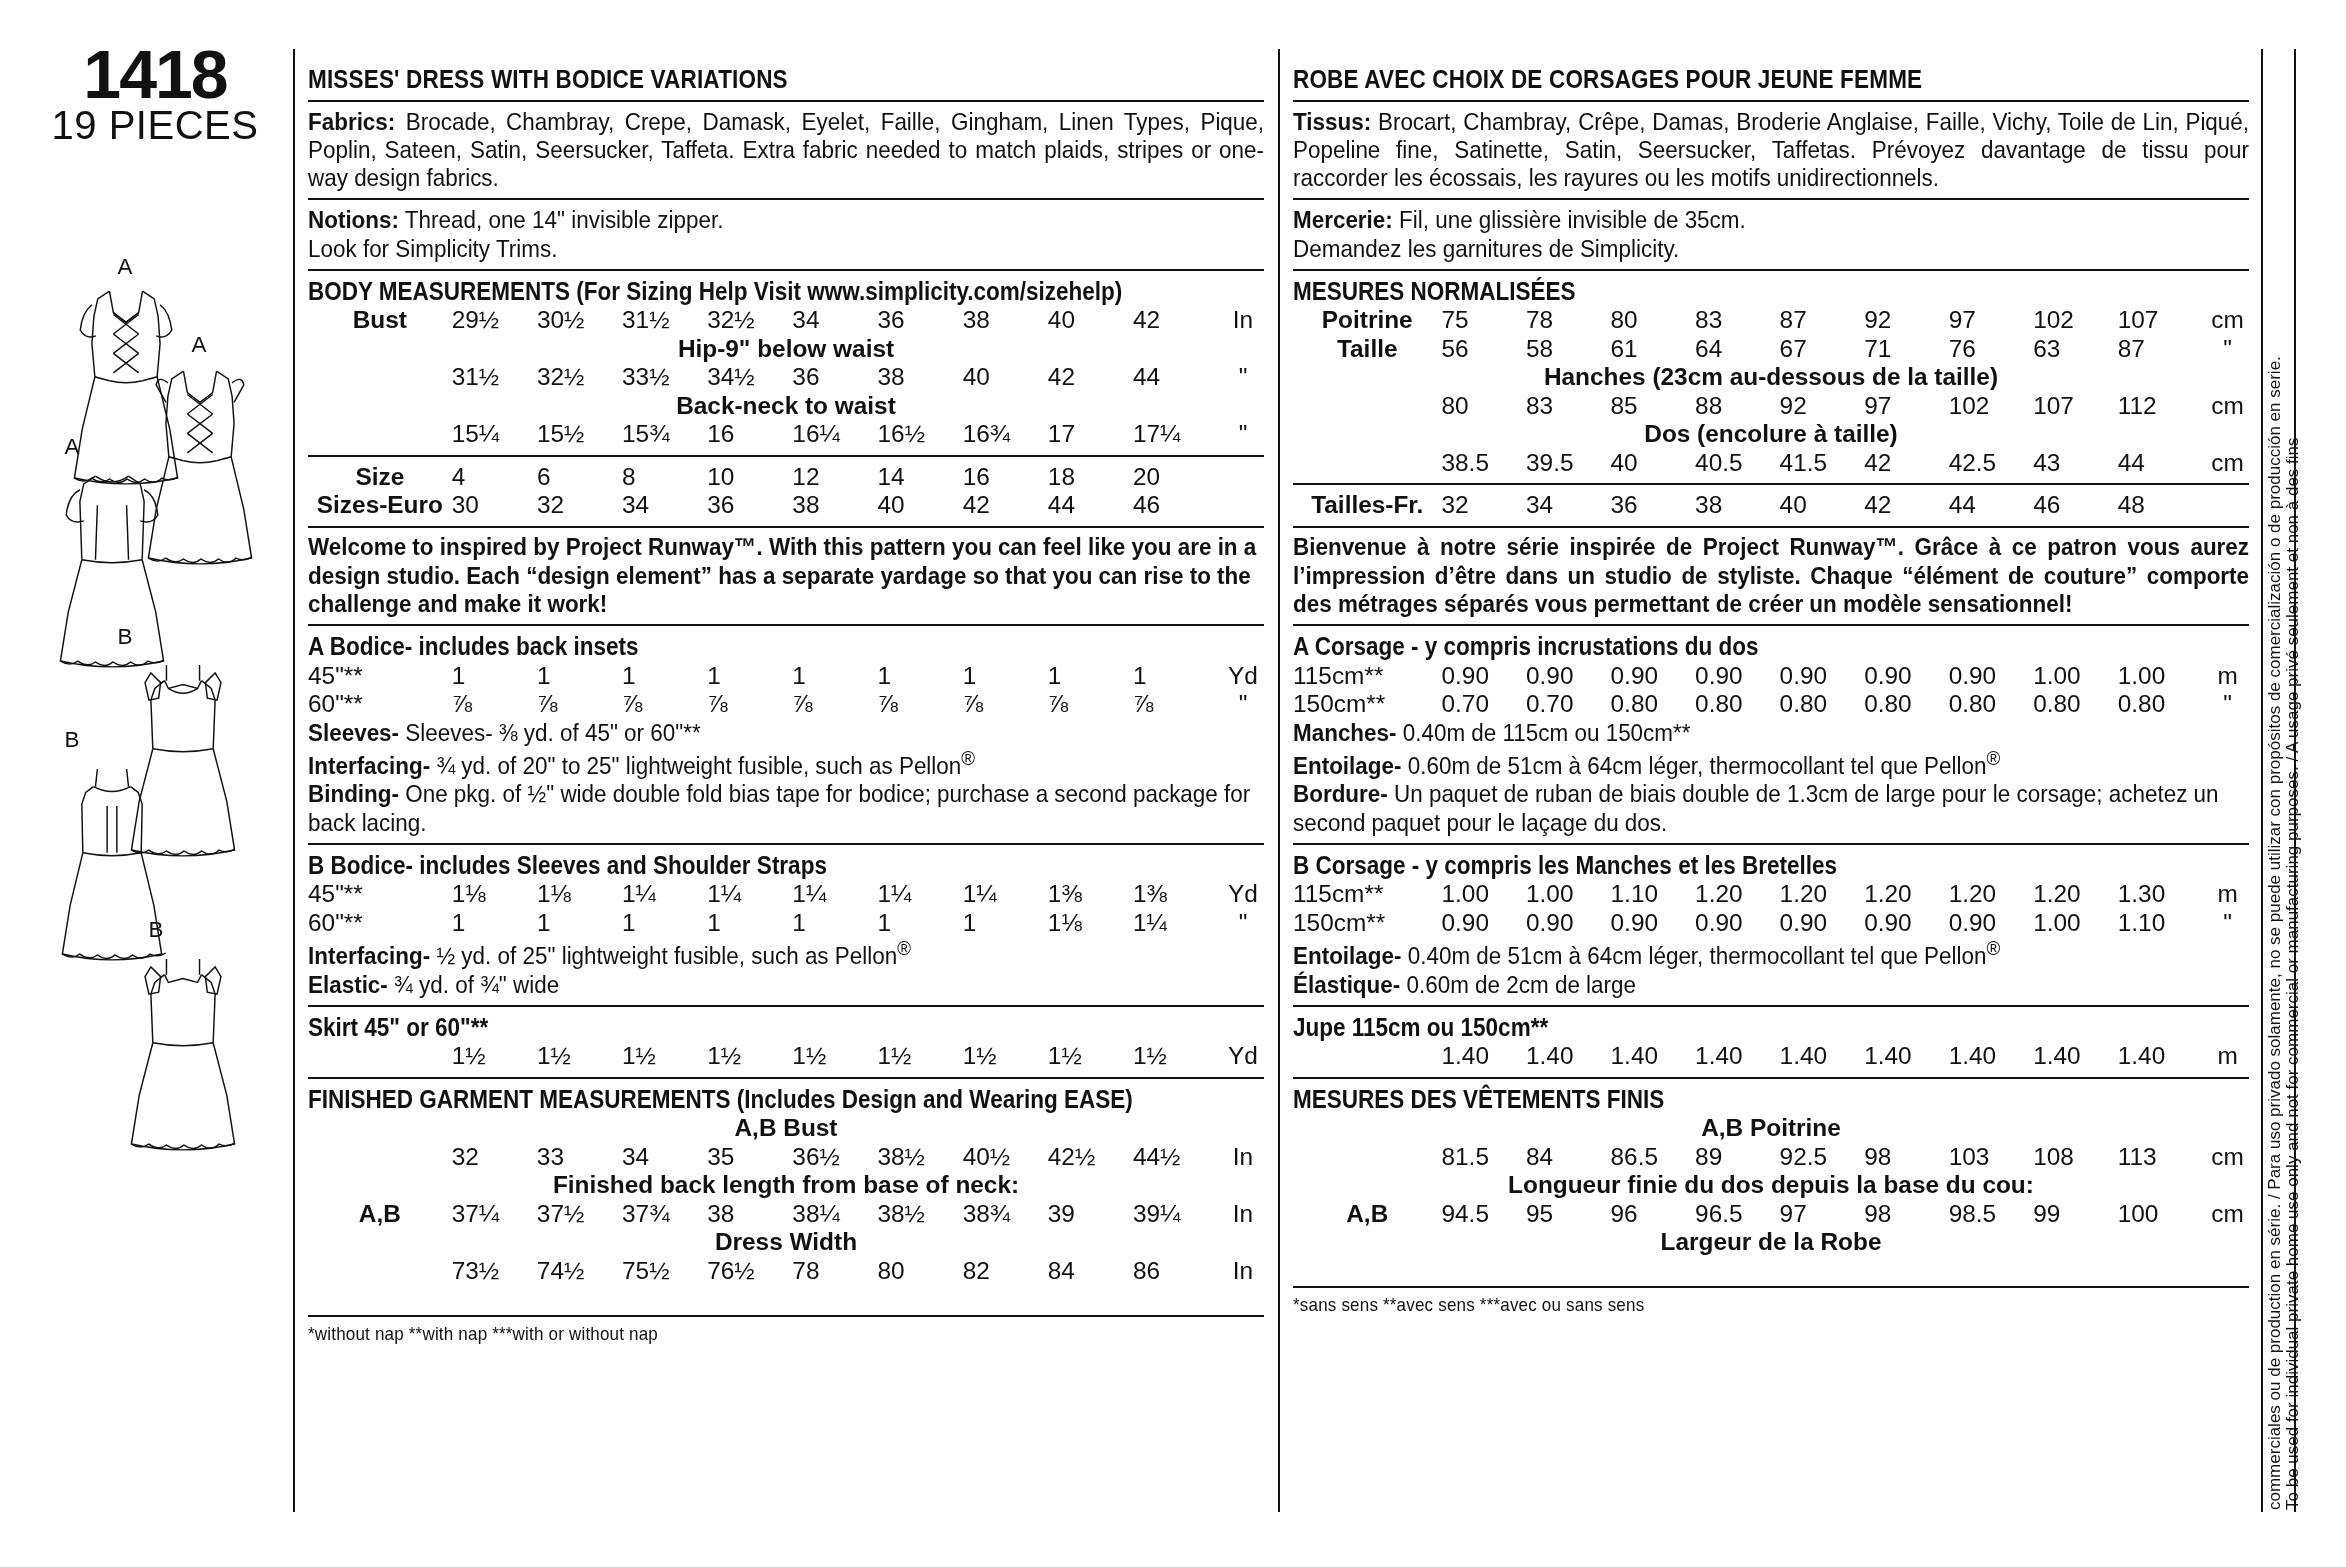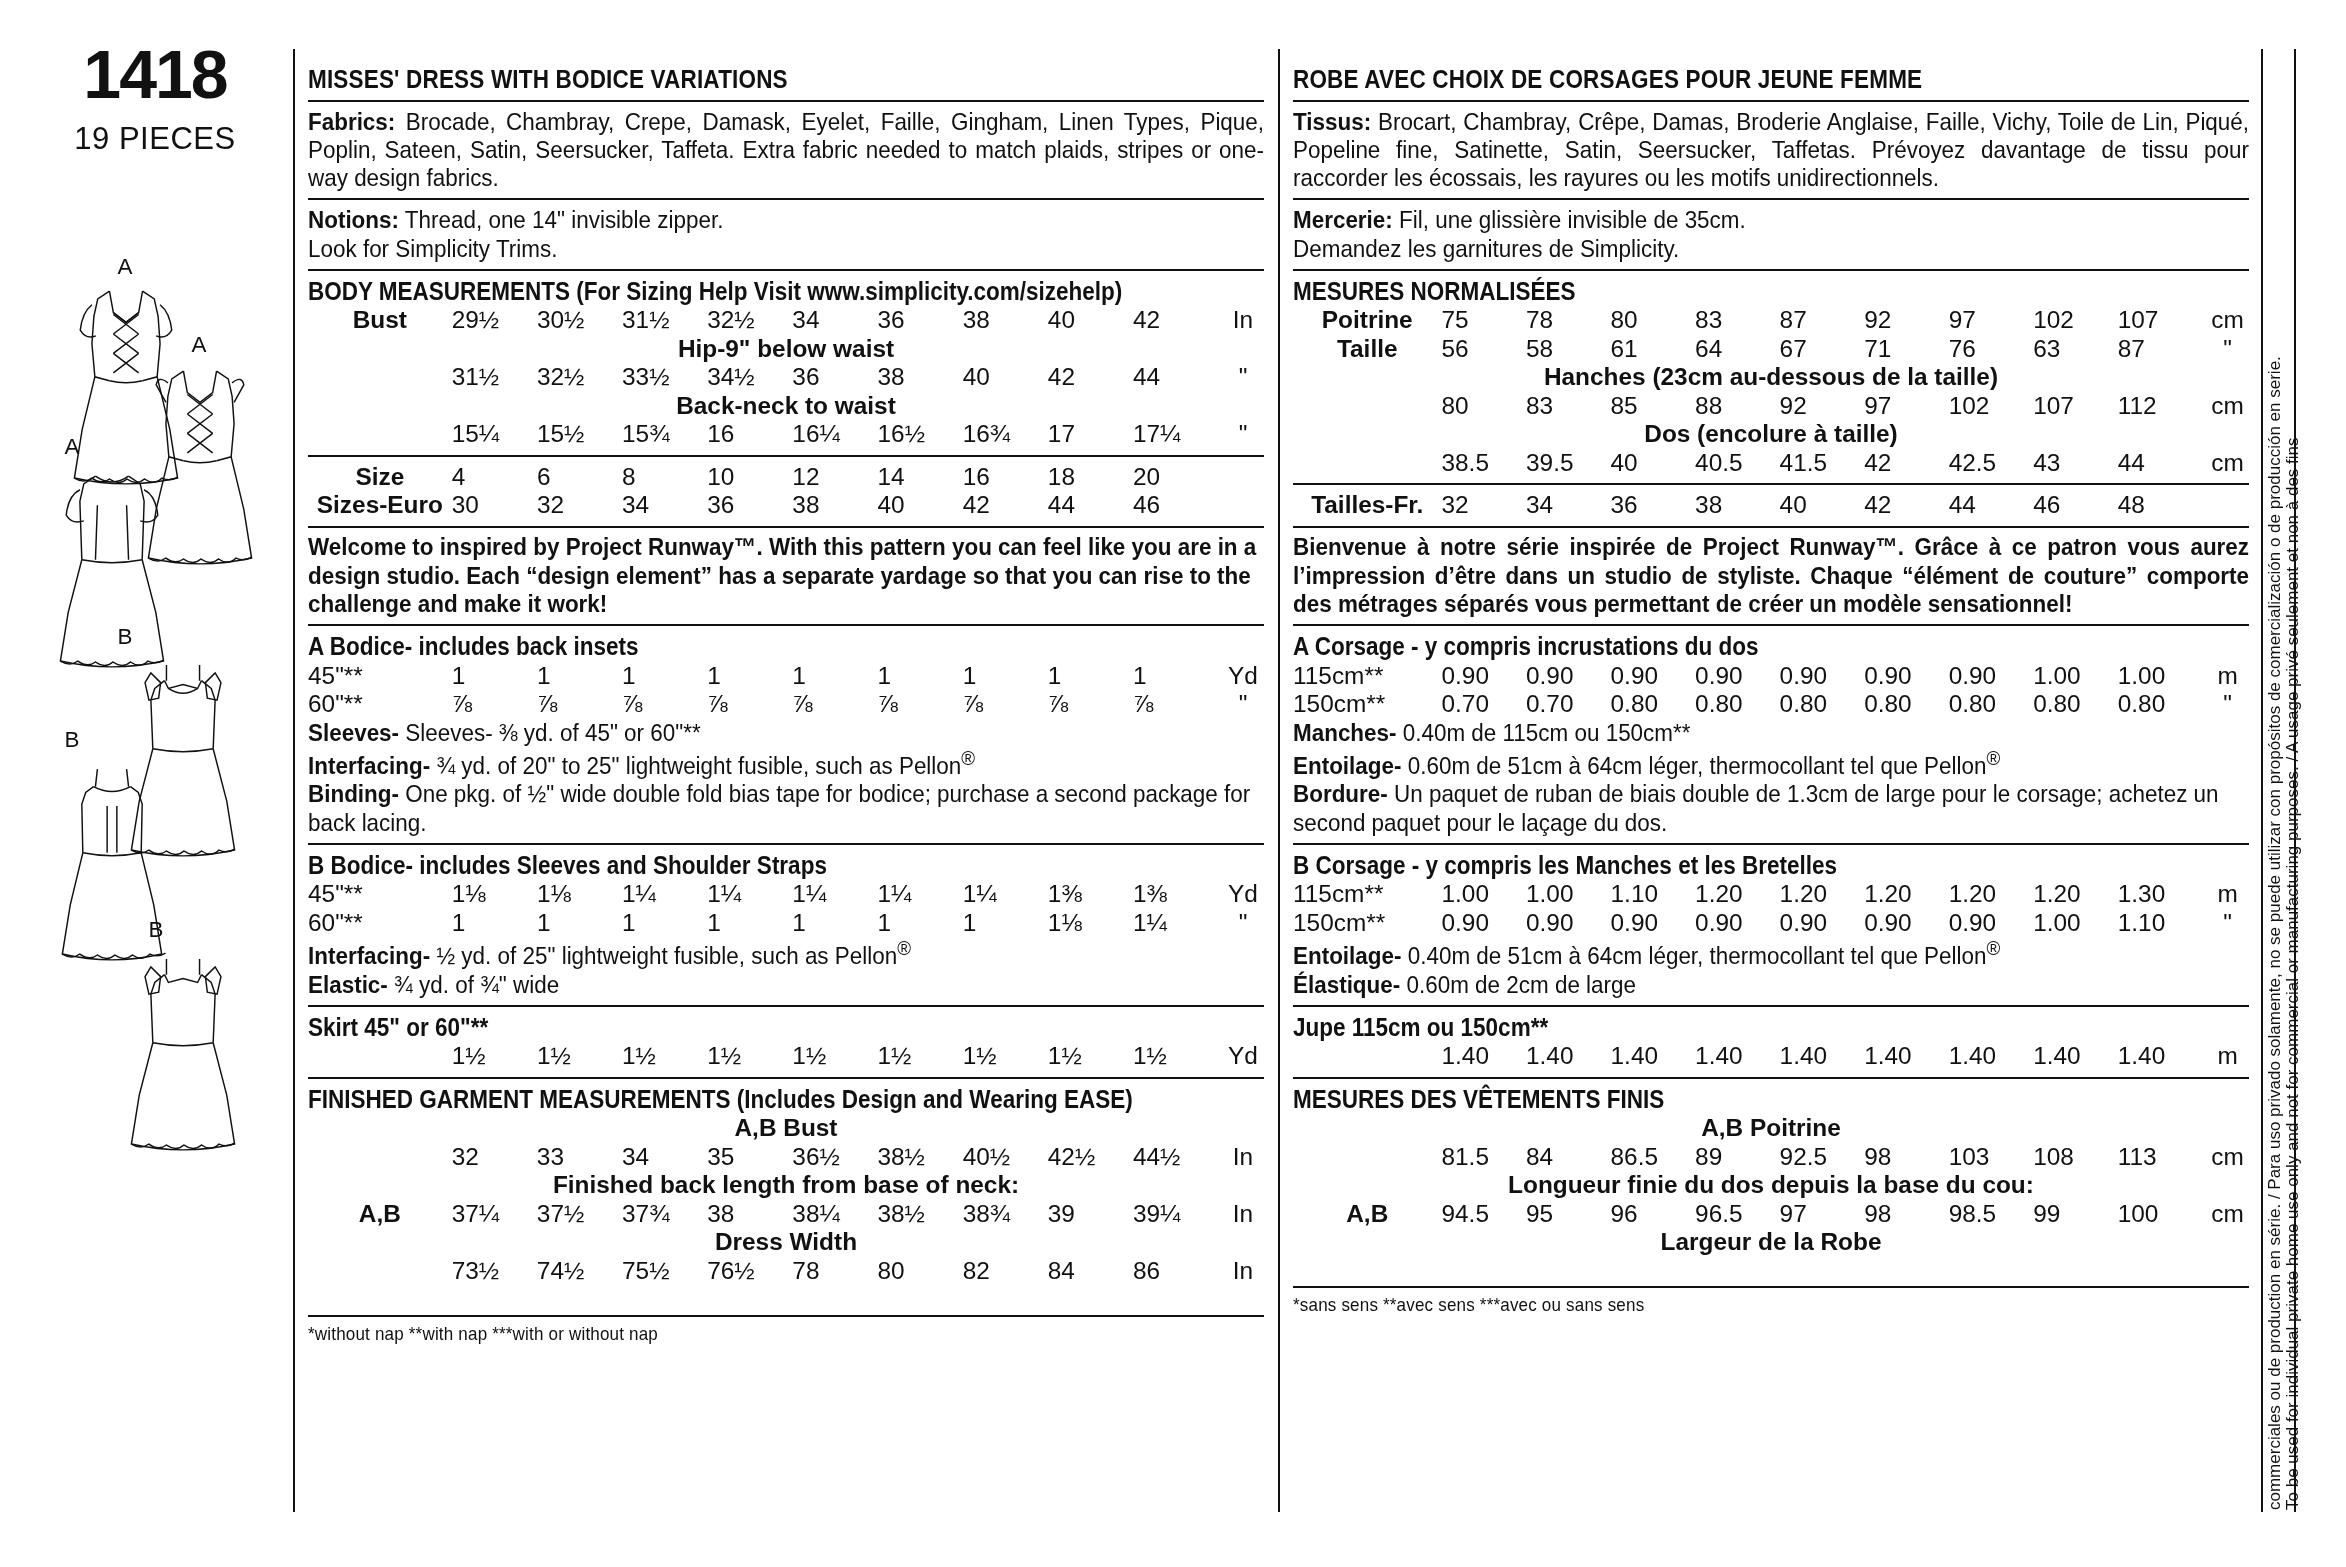--- a/index.html
+++ b/index.html
@@ -7,21 +7,21 @@
     width:2346px;height:1567px;
     font-family:"Liberation Sans","DejaVu Sans",sans-serif;
     color:#111;
     -webkit-font-smoothing:antialiased;
   }
   .sheet{position:relative;width:2346px;height:1567px;background:#fff;overflow:hidden;}
 
   
   .numblock{position:absolute;left:33px;top:47px;width:244px;text-align:center;}
   .patnum{font-size:68px;font-weight:700;letter-spacing:-2px;line-height:.82;font-stretch:condensed;}
-  .pieces{font-size:31px;font-weight:400;letter-spacing:0.5px;margin-top:18px;}
+  .pieces{font-size:40px;font-weight:400;letter-spacing:0.5px;margin-top:0;}
 
   
   .illos{position:absolute;left:19.5px;top:234px;width:263px;height:1287px;}
   .illo{position:absolute;}
   .illo svg{display:block;}
   .illoLabel{position:absolute;font-size:22.4px;font-weight:400;}
 
   
   .vrule{position:absolute;background:#111;width:2px;}
   .vrule.r1{left:293px;top:49px;height:1463px;}

